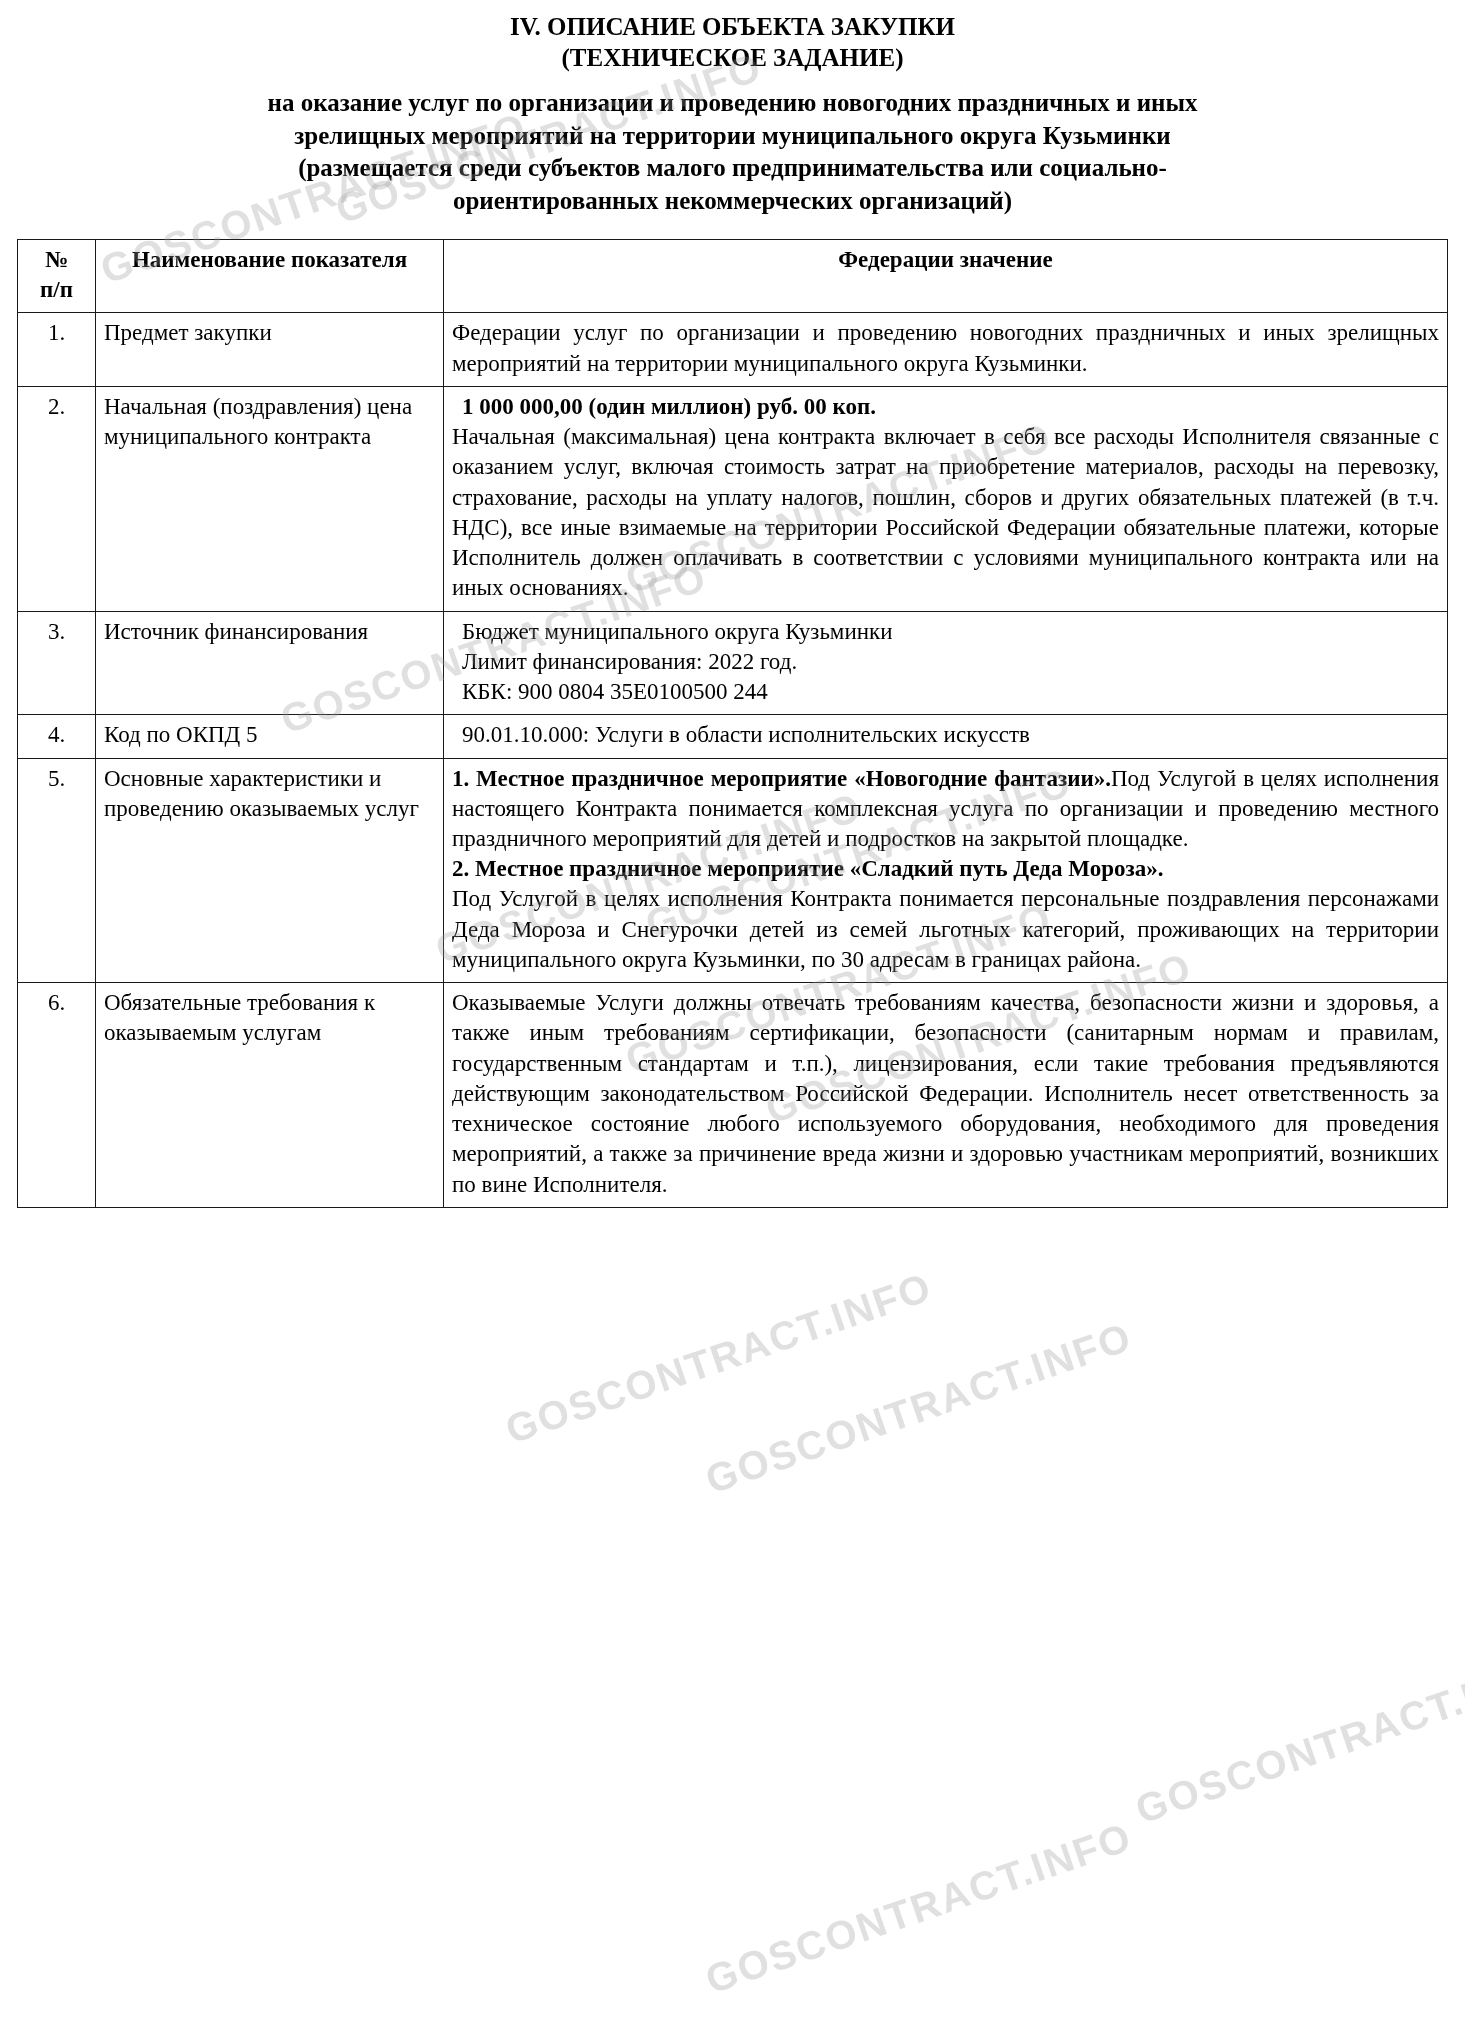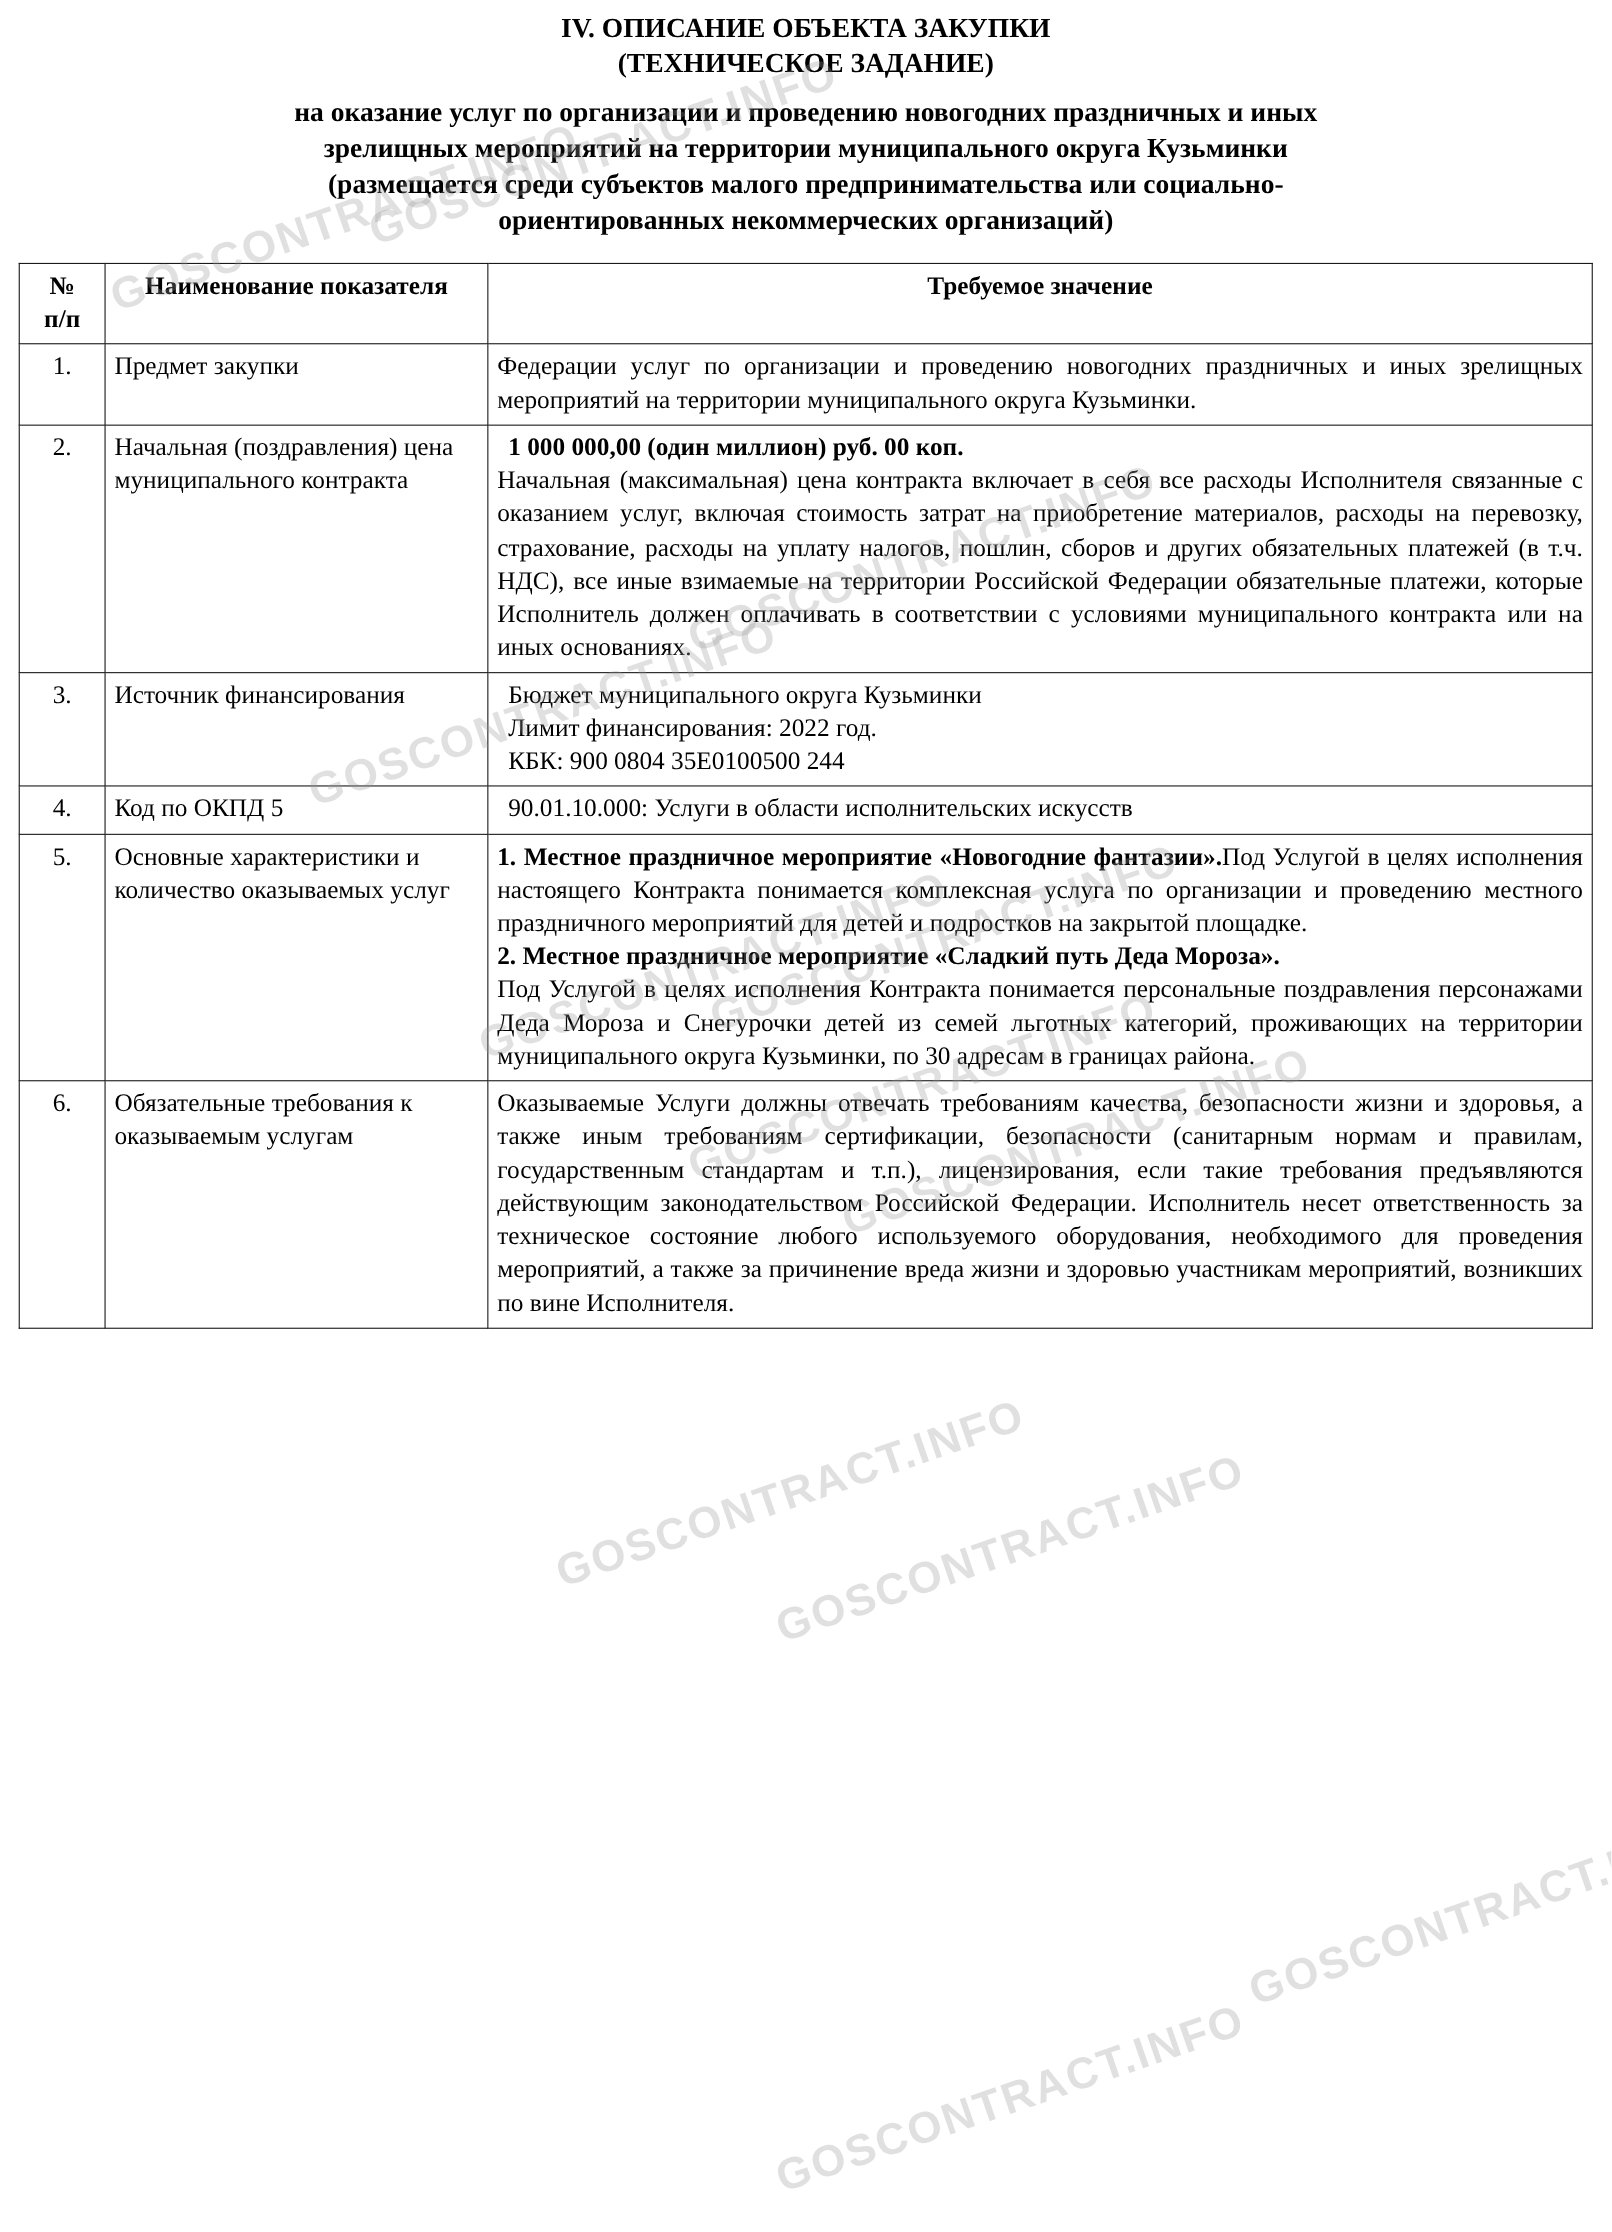--- a/index.html
+++ b/index.html
@@ -149,21 +149,21 @@
       <col class="c-name">
       <col class="c-value">
     </colgroup>
     <thead>
       <tr>
         <th class="hdr hdr-num">
           <div>№</div>
           <div>п/п</div>
         </th>
         <th class="hdr">Наименование показателя</th>
-        <th class="hdr">Требуемое значение</th>
+        <th class="hdr">Федерации значение</th>
       </tr>
     </thead>
     <tbody id="table-body">
         <tr>
           <td class="num">1.</td>
           <td class="name">Предмет закупки</td>
           <td class="value">
             <div class="p just">Федерации услуг по организации и проведению новогодних праздничных и иных зрелищных мероприятий на территории муниципального округа Кузьминки.</div>
           </td>
         </tr>
@@ -186,21 +186,21 @@
         </tr>
         <tr>
           <td class="num">4.</td>
           <td class="name">Код по ОКПД 5</td>
           <td class="value">
             <div class="p left">90.01.10.000: Услуги в области исполнительских искусств</div>
           </td>
         </tr>
         <tr>
           <td class="num">5.</td>
-          <td class="name">Основные характеристики и количество оказываемых услуг</td>
+          <td class="name">Основные характеристики и проведению оказываемых услуг</td>
           <td class="value">
             <div class="p just"><span class="bold">1. Местное праздничное мероприятие «Новогодние фантазии».</span><span>Под Услугой в целях исполнения настоящего Контракта понимается комплексная услуга по организации и проведению местного праздничного мероприятий для детей и подростков на закрытой площадке.</span></div>
             <div class="p just"><span class="bold">2. Местное праздничное мероприятие «Сладкий путь Деда Мороза».</span></div>
             <div class="p just">Под Услугой в целях исполнения Контракта понимается персональные поздравления персонажами Деда Мороза и Снегурочки детей из семей льготных категорий, проживающих на территории муниципального округа Кузьминки, по 30 адресам в границах района.</div>
           </td>
         </tr>
         <tr>
           <td class="num">6.</td>
           <td class="name">Обязательные требования к оказываемым услугам</td>
           <td class="value">

